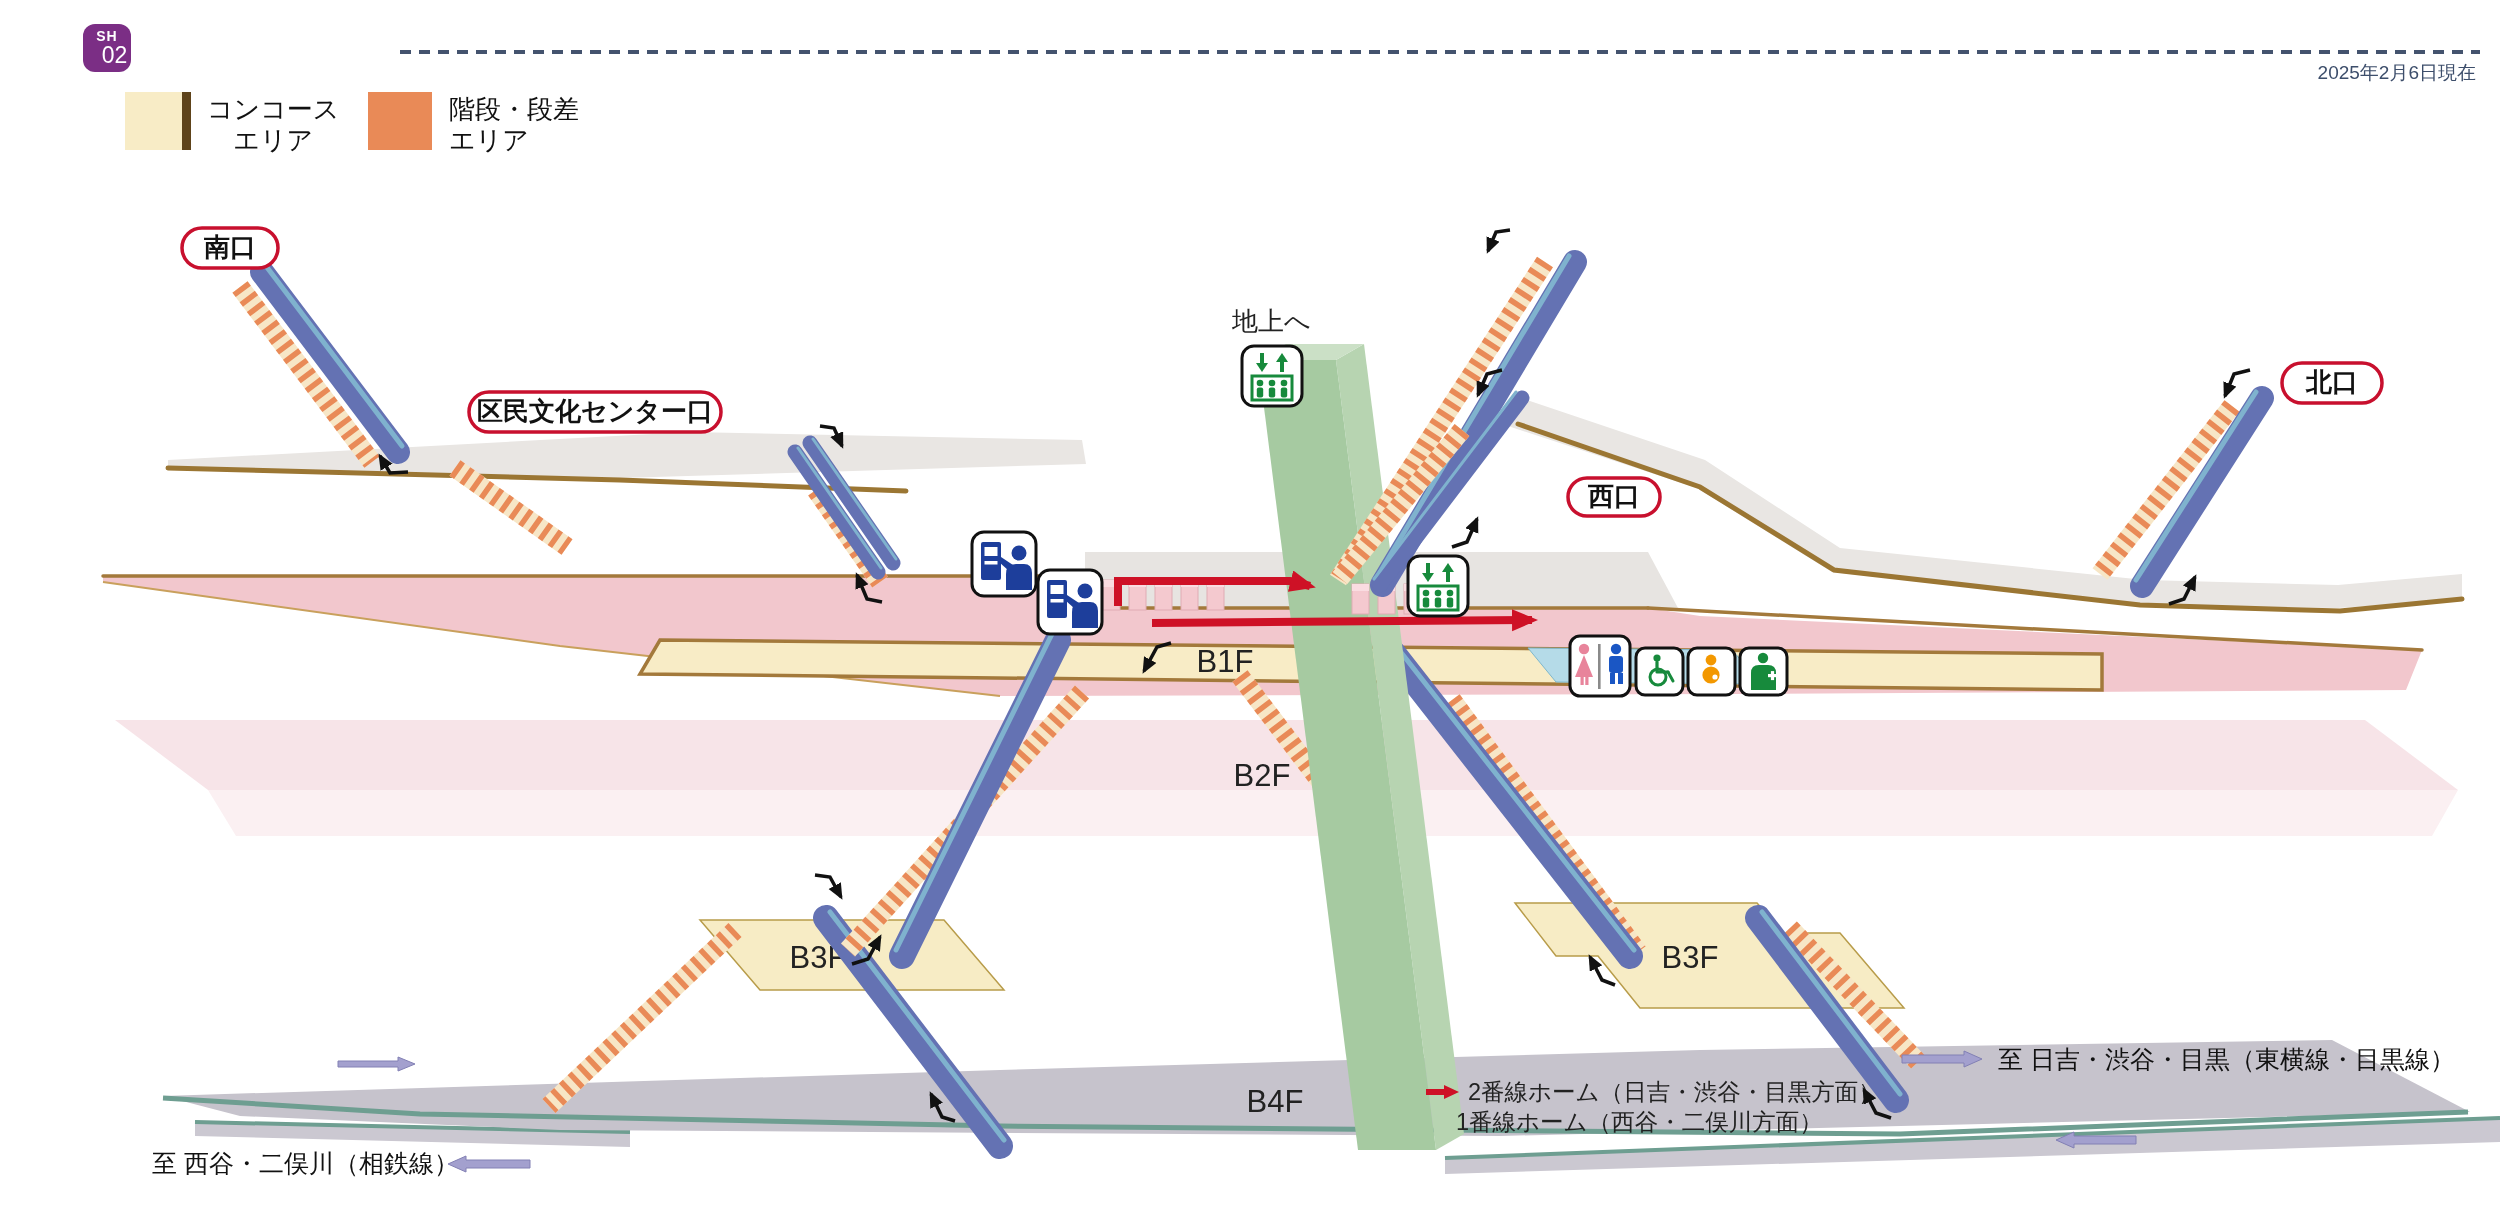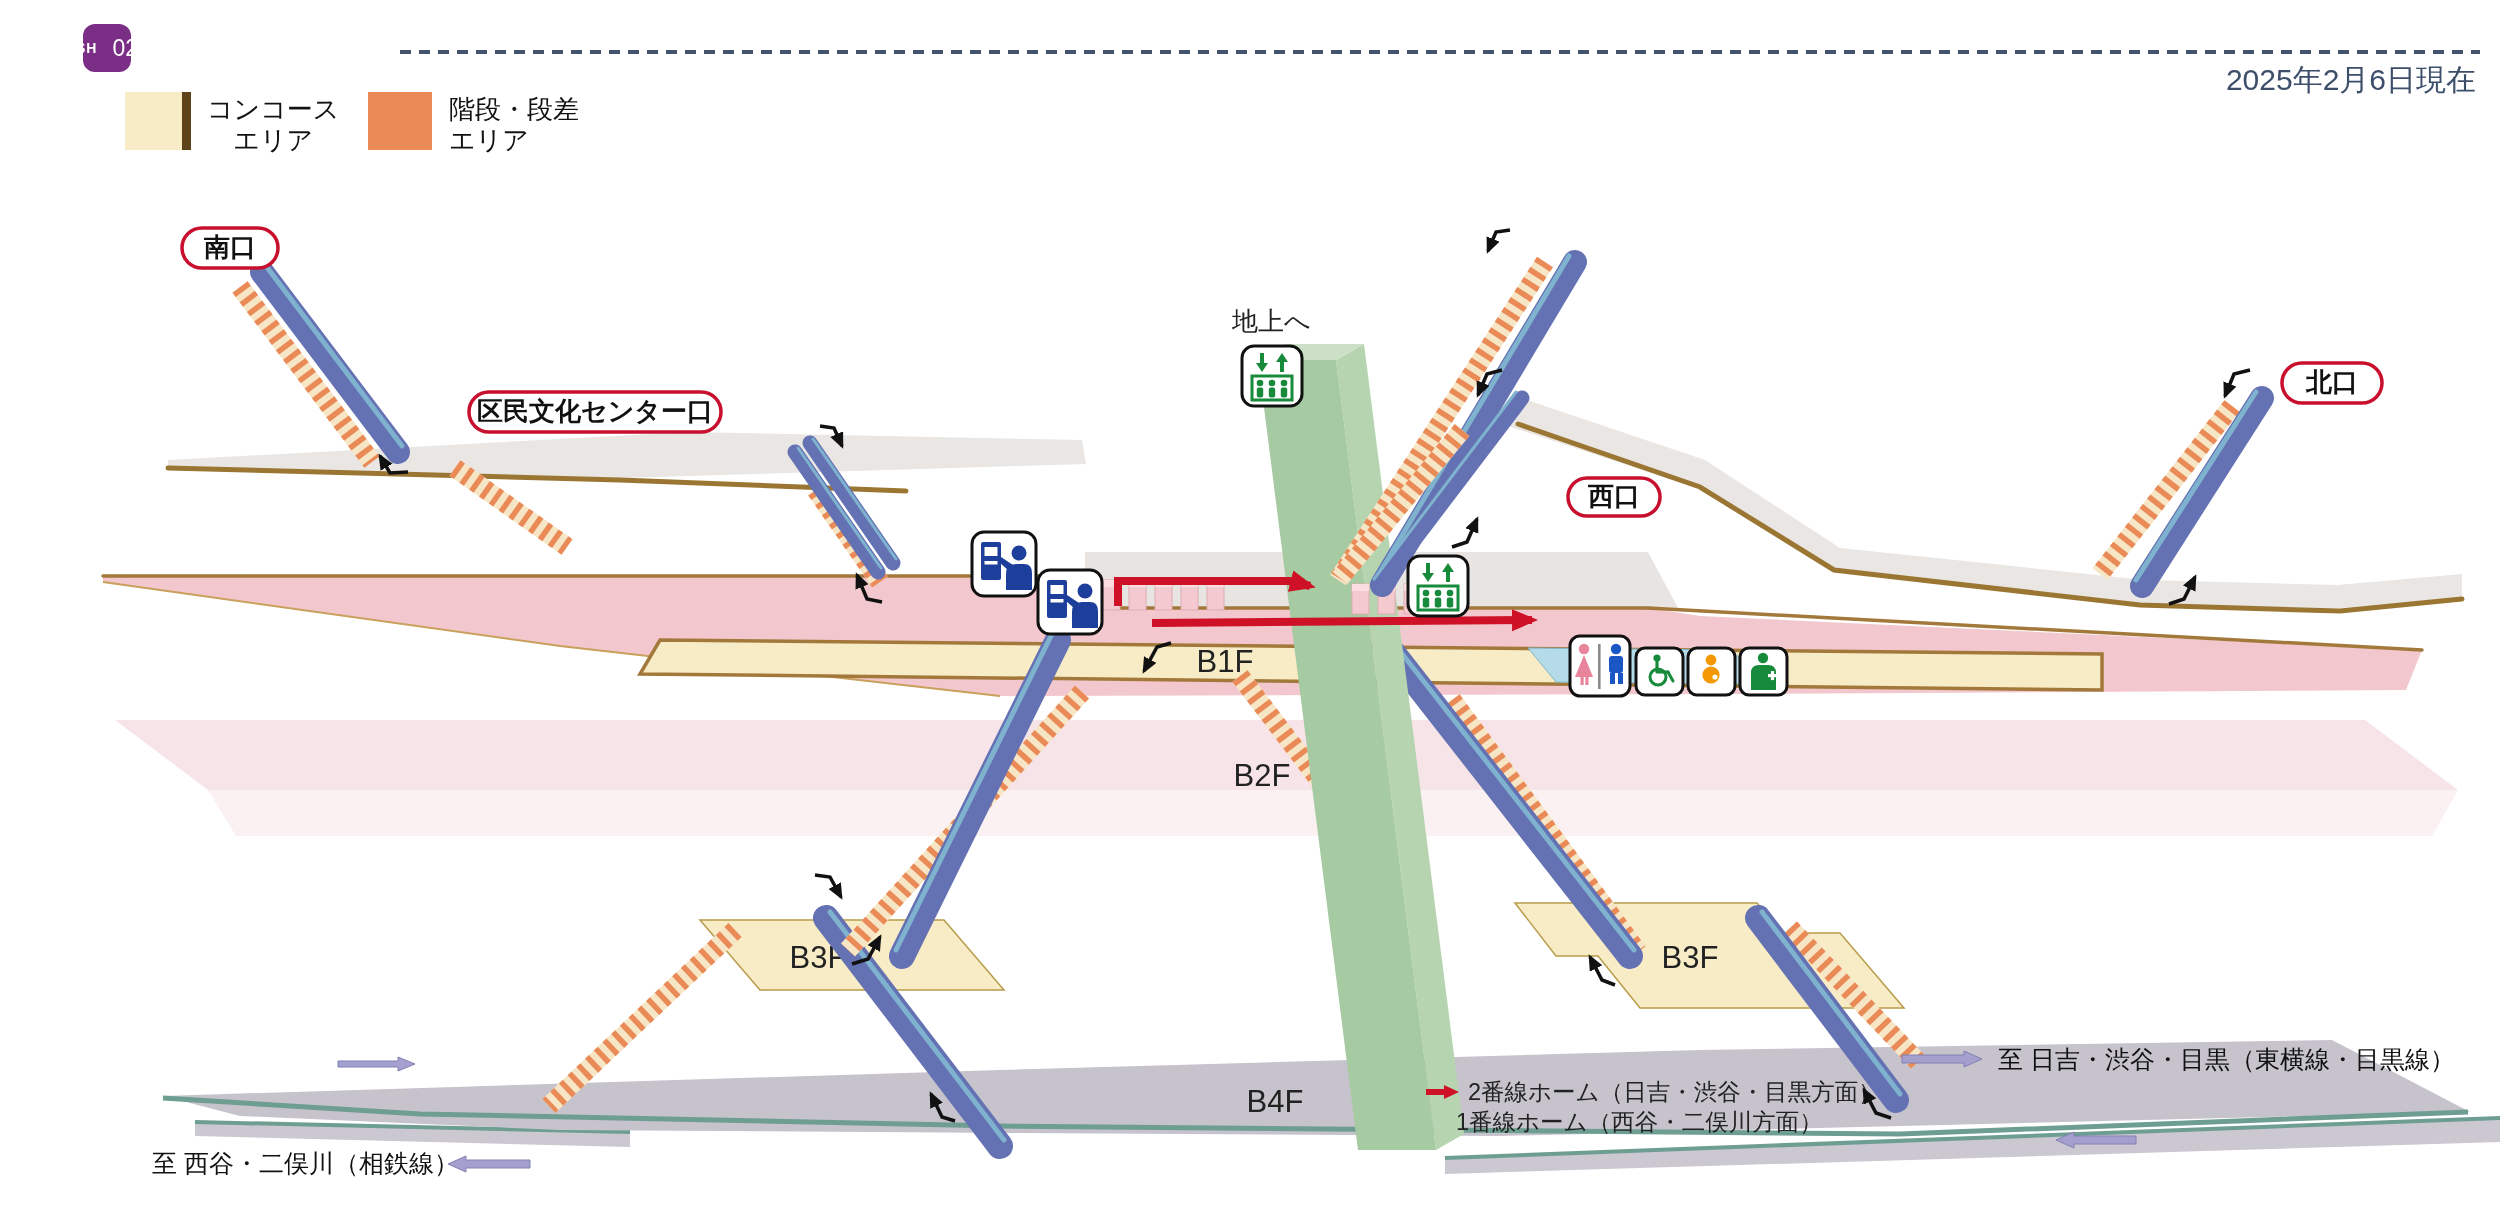--- a/index.html
+++ b/index.html
@@ -1,26 +1,26 @@
 <!DOCTYPE html>
 <html><head>
 <meta charset="utf-8">
 <style>
   html,body{margin:0;padding:0;background:#fff;}
   body{font-family:"Liberation Sans","DejaVu Sans",sans-serif;}
   #stage{position:relative;width:2500px;height:1223px;background:#fff;overflow:hidden;}
   #diagram{position:absolute;left:0;top:0;}
   .hdr-badge{position:absolute;left:83px;top:24px;width:48px;height:48px;background:#7B2E85;border-radius:12px;
-    color:#fff;display:flex;flex-direction:row;align-items:center;justify-content:center;line-height:1;}
+    color:#fff;display:flex;flex-direction:column;align-items:center;justify-content:center;line-height:1;}
   .hdr-badge .b1{font-size:14px;font-weight:bold;letter-spacing:1px;}
   .hdr-badge .b2{font-size:23px;font-weight:normal;margin-top:1px;margin-left:15px;}
   .hdr-title{position:absolute;left:144px;top:28px;font-size:37px;font-weight:bold;color:#3D4E6B;letter-spacing:2px;}
   .hdr-dash{position:absolute;left:400px;top:50px;width:2080px;height:4px;
     background:repeating-linear-gradient(90deg,#44536E 0 11px,transparent 11px 19px);}
-  .hdr-date{position:absolute;right:24px;top:60px;font-size:30px;color:#3D4E6B;}
+  .hdr-date{position:absolute;right:24px;top:60px;font-size:19px;color:#3D4E6B;}
   .lg-swatch1{position:absolute;left:125px;top:92px;width:57px;height:58px;background:#F8ECC6;border-right:9px solid #5E431A;}
   .lg-swatch2{position:absolute;left:368px;top:92px;width:64px;height:58px;background:#E98A57;}
   .lg-label{position:absolute;font-size:26px;color:#111;line-height:1.2;}
   .lg-l1{left:207px;top:94px;text-align:center;} .lg-l2{left:449px;top:94px;}
 
   
   .esc{stroke:#6472B3;stroke-width:26;stroke-linecap:round;fill:none;}
   .esc-m{stroke:#6472B3;stroke-width:24;stroke-linecap:round;fill:none;}
   .esc-s{stroke:#6472B3;stroke-width:15;stroke-linecap:round;fill:none;}
   .stripe{stroke:#7FB2CE;stroke-width:5;stroke-linecap:round;fill:none;}

